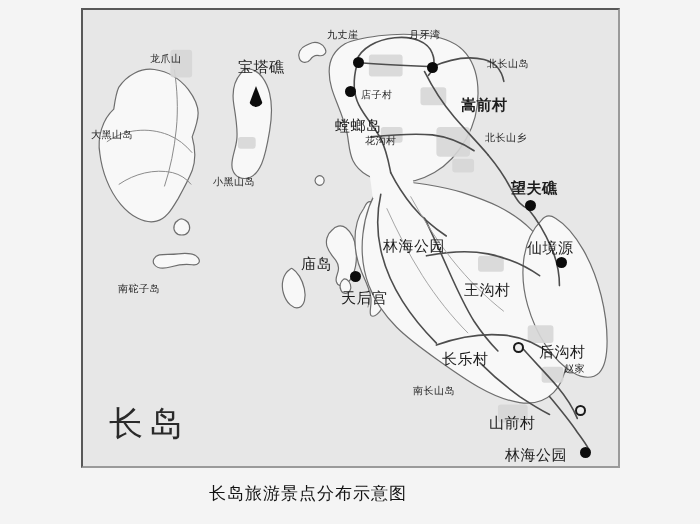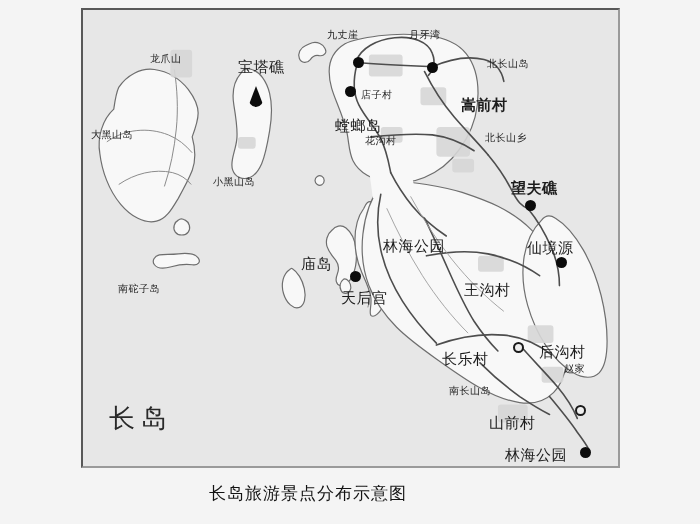--- a/index.html
+++ b/index.html
@@ -42,21 +42,21 @@
     position: absolute;
     color: #1c1c1c;
     font-family: "DejaVu Sans", sans-serif;
     white-space: nowrap;
     line-height: 1;
     letter-spacing: 0.5px;
     -webkit-font-smoothing: none;
   }
   .lbl-md  { font-size: 15px; }
   .lbl-lg  { font-size: 10px; }
-  .lbl-title { font-size: 26px; letter-spacing: 6px; color: #2a2a2a; font-family: Liberation Serif, serif; }
+  .lbl-title { font-size: 34px; letter-spacing: 6px; color: #2a2a2a; }
   .marker {
     position: absolute;
     border-radius: 50%;
   }
   .marker-dot {
     background: #0b0b0b;
     width: 11px;
     height: 11px;
   }
   .marker-circle {
@@ -268,21 +268,21 @@
     <div class="maplabel lbl-lg" style="left:130px; top:167px;">小黑山岛</div>
     <div class="maplabel lbl-md" style="left:428px; top:171px;font-weight:bold;">望夫礁</div>
     <div class="maplabel lbl-md" style="left:300px; top:229px;">林海公园</div>
     <div class="maplabel lbl-md" style="left:444px; top:221px;margin-top:10px;">仙境源</div>
     <div class="maplabel lbl-md" style="left:218px; top:247px;">庙岛</div>
     <div class="maplabel lbl-lg" style="left:35px; top:274px;">南砣子岛</div>
     <div class="maplabel lbl-md" style="left:258px; top:281px;">天后宫</div>
     <div class="maplabel lbl-md" style="left:381px; top:273px;">王沟村</div>
     <div class="maplabel lbl-md" style="left:359px; top:330px;margin-top:12px;">长乐村</div>
     <div class="maplabel lbl-md" style="left:456px; top:335px;">后沟村</div>
-    <div class="maplabel lbl-lg" style="left:330px; top:376px;margin-left:36px;">南长山岛</div>
+    <div class="maplabel lbl-lg" style="left:330px; top:376px;">南长山岛</div>
     <div class="maplabel lbl-lg" style="left:481px; top:354px;">赵家</div>
     <div class="maplabel lbl-md" style="left:406px; top:406px;">山前村</div>
     <div class="maplabel lbl-md" style="left:422px; top:438px;">林海公园</div>
 
     <div class="maplabel lbl-title" style="left:26px; top:396px;">长岛</div>
   </div>
 
   <div id="caption">长岛旅游景点分布示意图</div>
 
 </div>

